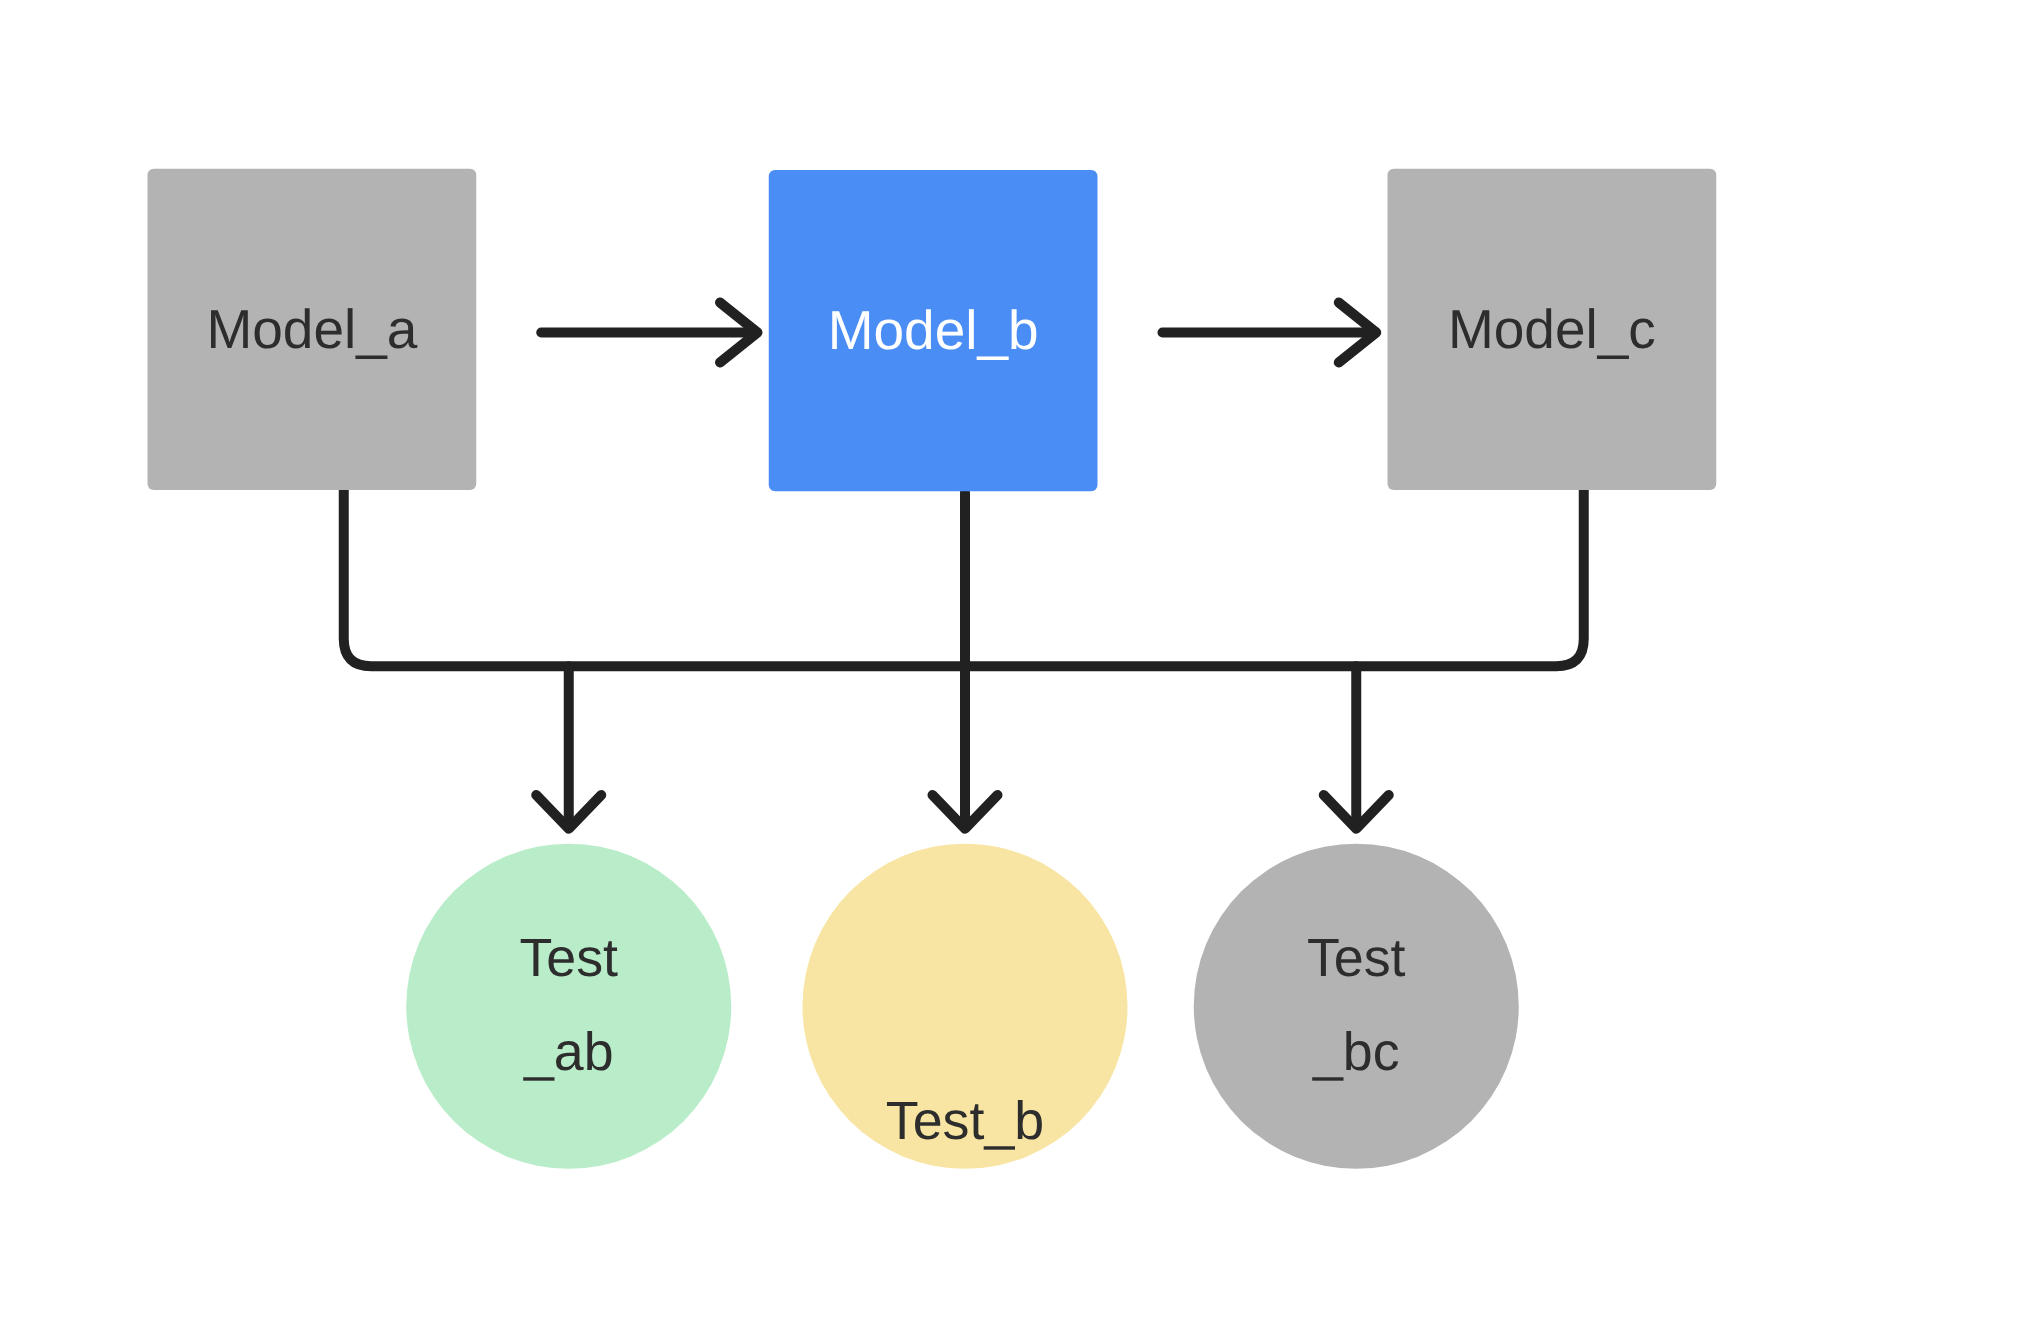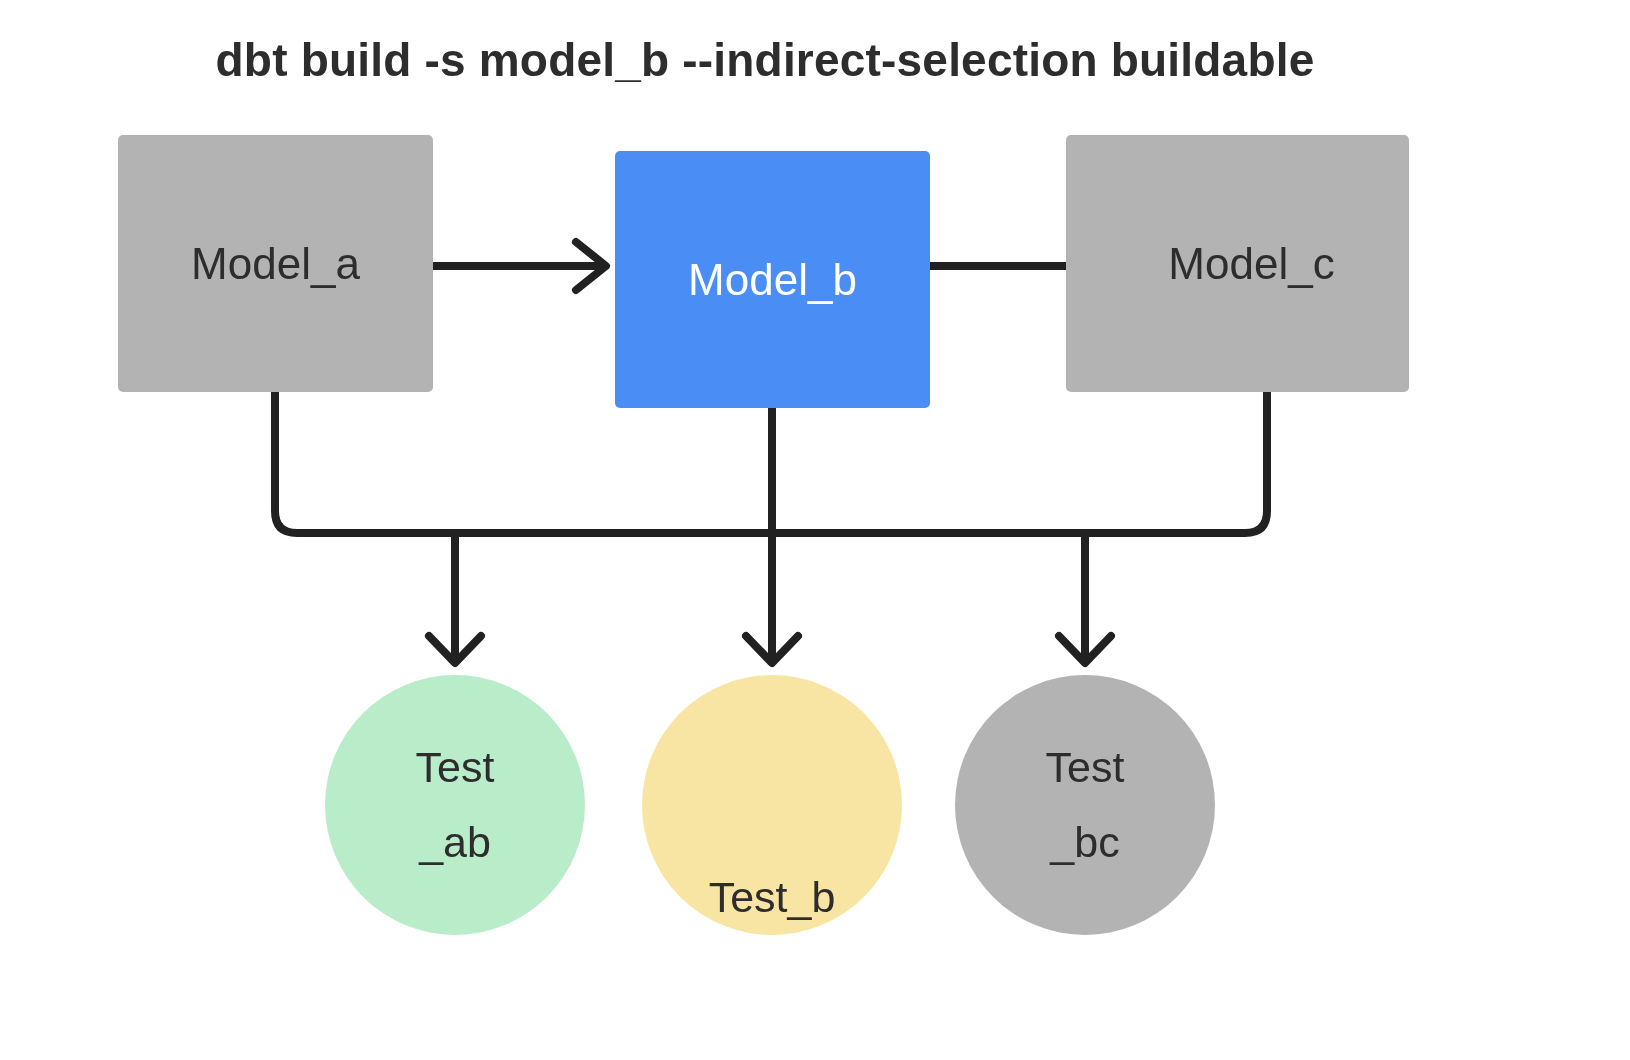--- a/index.html
+++ b/index.html
@@ -44,21 +44,21 @@
   }
   .connector{
     fill:none;
     stroke:var(--line-color);
     stroke-width:8;
     stroke-linecap:round;
     stroke-linejoin:round;
   }
   .node{
     position:absolute;
-    width:315px;
+    width:263px;
     height:257px;
     border-radius:5px;
     display:flex;
     align-items:center;
     justify-content:center;
     font-size:44px;
     color:var(--text-dark);
   }
   .node.gray{ background:var(--node-gray); }
   .node.blue{ background:var(--node-blue); color:var(--text-light); }
@@ -73,32 +73,31 @@
     justify-content:center;
     font-size:43px;
     line-height:1.75;
     color:var(--text-dark);
     text-align:center;
   }
   .test-circle.green{ background:var(--test-green); }
   .test-circle.yellow{ background:var(--test-yellow);justify-content:flex-end; }
   .test-circle.gray{ background:var(--test-gray); }
   .pos-model-a{ left:118px; top:135px; }
-  .pos-model-b{ left:615px; top:136px;margin-top:15px; }
-  .pos-model-c{ left:1066px; top:135px;padding-left:28px; }
+  .pos-model-b{ left:615px; top:136px; }
+  .pos-model-c{ left:1110px; top:135px; }
   .pos-test-ab{ left:325px; top:675px; }
   .pos-test-b{ left:642px; top:675px; }
   .pos-test-bc{ left:955px; top:675px; }
 </style>
 </head>
 <body>
 
 <div class="canvas">
 
-  <div class="title">dbt build -s model_b --indirect-selection buildable</div>
 
   <svg class="connectors" viewBox="0 0 1630 1060" width="1630" height="1060" xmlns="http://www.w3.org/2000/svg">
 
     <path class="connector" d="M 433 266 H 598"></path>
     <path class="connector" d="M 576 242 L 606 266 L 576 290"></path>
 
     <path class="connector" d="M 930 266 H 1093"></path>
     <path class="connector" d="M 1071 242 L 1101 266 L 1071 290"></path>
 
     <path class="connector" d="M 275 392 V 511 Q 275 533 297 533 H 1245 Q 1267 533 1267 511 V 392"></path>

